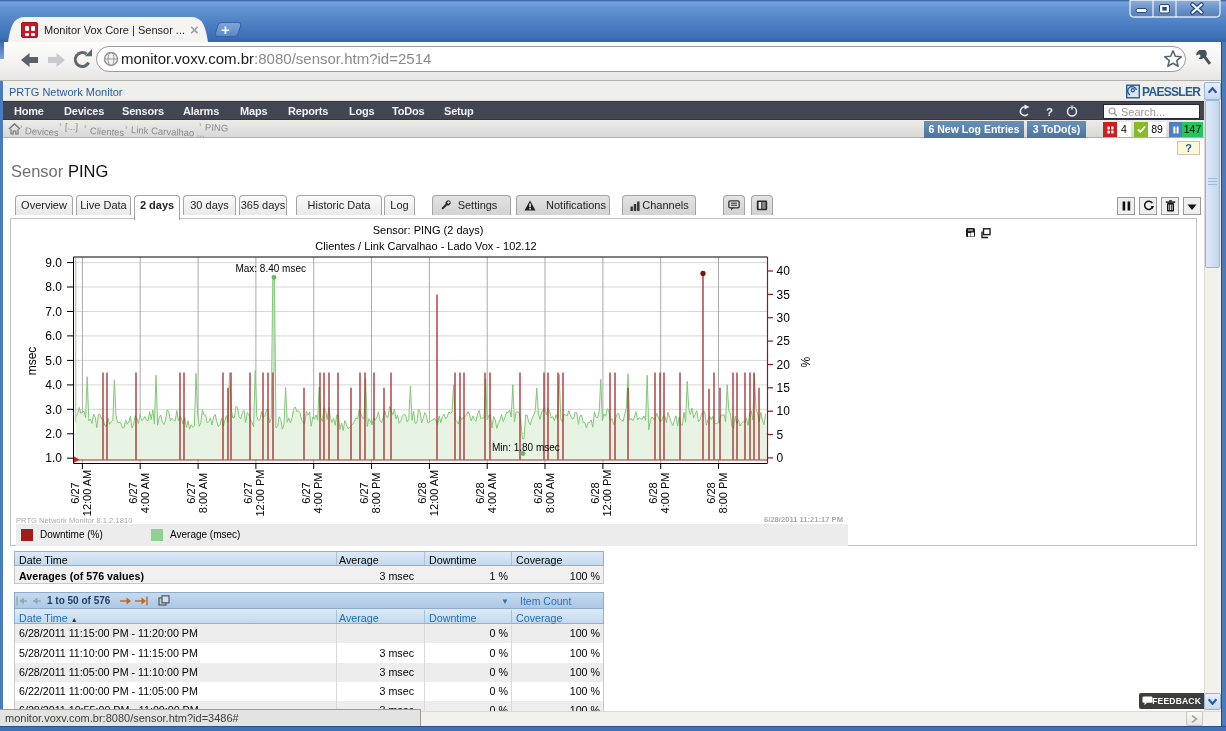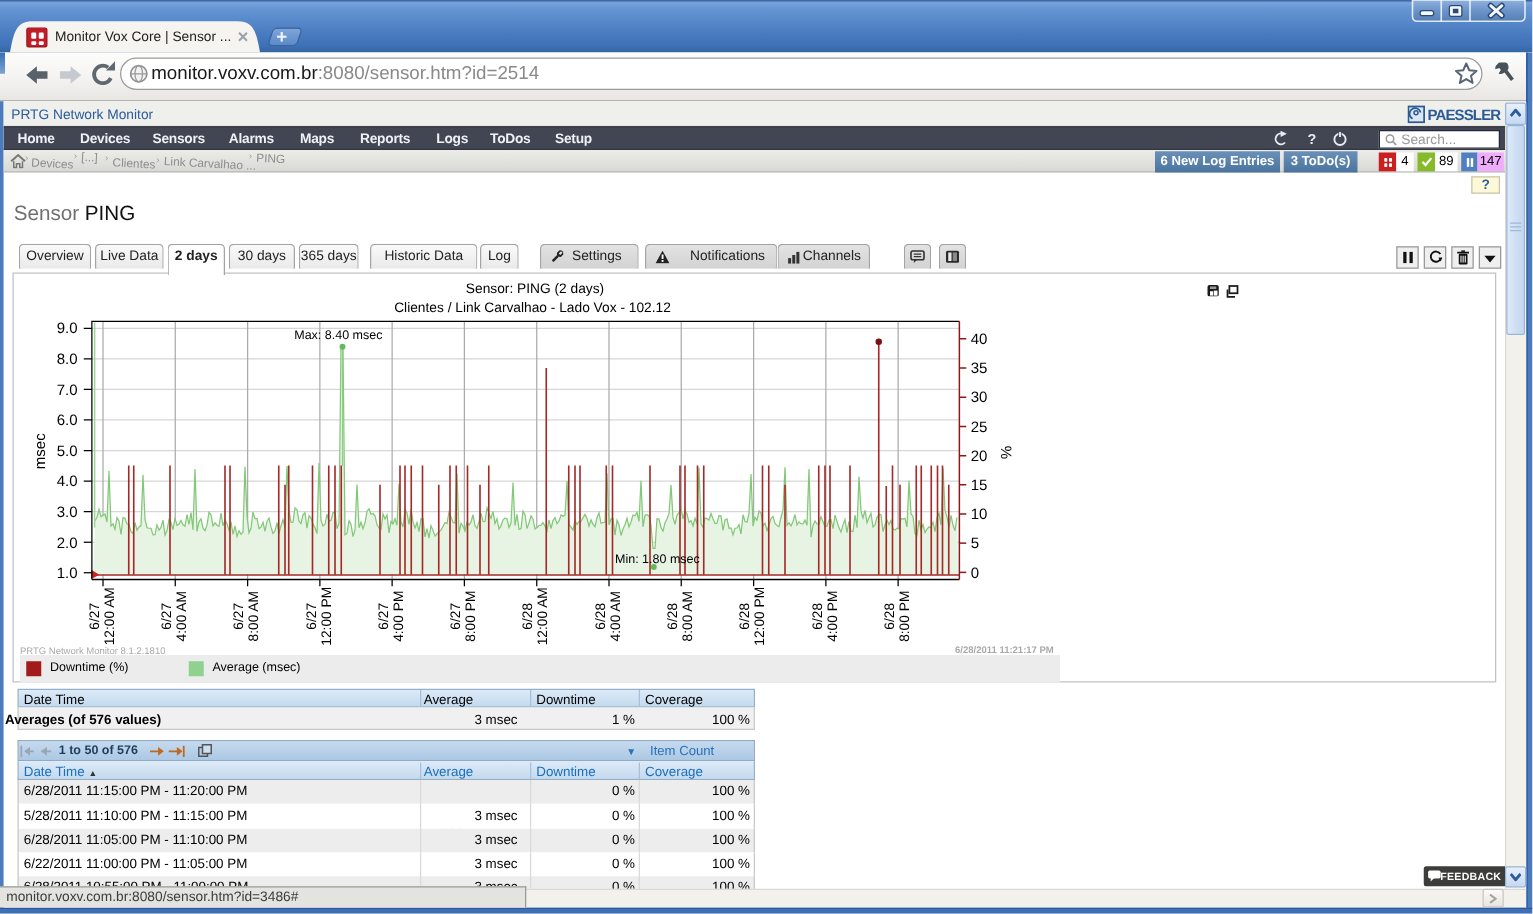--- a/index.html
+++ b/index.html
@@ -201,41 +201,41 @@
 <div class="abs chip" style="left:1134px;width:14px;background:#85bb28"></div>
 <svg class="abs" style="left:1137px;top:125px;width:9px;height:9px" viewBox="0 0 9 9">
 <path d="M 1,4.5 L 3.5,7 L 8,1.5" fill="none" stroke="#fff" stroke-width="1.8"></path>
 </svg>
 <div class="abs chip" style="left:1148px;width:18px;background:#fff">89</div>
 <div class="abs chip" style="left:1169px;width:13px;background:#4f7fc0"></div>
 <svg class="abs" style="left:1172.5px;top:126px;width:6px;height:8px" viewBox="0 0 6 8">
 <rect x="0.4" y="0.5" width="2" height="7" fill="#fff"></rect>
     <rect x="3.6" y="0.5" width="2" height="7" fill="#fff"></rect>
 </svg>
-<div class="abs chip" style="left:1182px;width:21px;background:#f0abfc">147</div>
+<div class="abs chip" style="left:1182px;width:21px;background:#22c55e">147</div>
 <div class="abs" id="helpbtn">?</div>
 
 <div class="abs" id="sensortitle">Sensor <b>PING</b></div>
 
 <div class="abs tab" style="left:15px;width:58px;line-height:19px">Overview</div>
 <div class="abs tab" style="left:76px;width:55px;line-height:19px">Live Data</div>
 <div class="abs tab active" style="left:134px;width:46px;line-height:19px">2 days</div>
 <div class="abs tab" style="left:183px;width:53px;line-height:19px">30 days</div>
 <div class="abs tab" style="left:239px;width:48px;line-height:19px">365 days</div>
 <div class="abs tab" style="left:296px;width:86px;line-height:19px">Historic Data</div>
 <div class="abs tab" style="left:384px;width:31px;line-height:19px">Log</div>
 <div class="abs tab dark" style="left:432px;width:79px;line-height:19px;padding-left:12px">Settings</div>
 <svg class="abs" style="left:440px;top:200px;width:11px;height:11px" viewBox="0 0 19 19">
 <g transform="rotate(45 9.5 9.5)" fill="#222">
 <rect x="7.8" y="7" width="3.4" height="11" rx="1.4"></rect>
 <path d="M 5.6,1 A 4.4,4.4 0 0 1 13.4,1 L 13.4,5.6 L 11.2,7.5 L 7.8,7.5 L 5.6,5.6 Z"></path>
 <rect x="7.9" y="0" width="3.2" height="4.4" fill="#e0e0e0"></rect>
 </g>
 </svg>
-<div class="abs tab dark" style="left:516px;width:106px;line-height:19px;padding-left:26px">Notifications</div>
+<div class="abs tab dark" style="left:516px;width:94px;line-height:19px;padding-left:26px">Notifications</div>
 <svg class="abs" style="left:524px;top:200px;width:12px;height:11px" viewBox="0 0 12 11">
 <path d="M 6,0.5 L 11.5,10.5 L 0.5,10.5 Z" fill="#222"></path>
 <rect x="5.3" y="3.6" width="1.5" height="3.6" fill="#fff"></rect>
 <rect x="5.3" y="8" width="1.5" height="1.5" fill="#fff"></rect>
 </svg>
 <div class="abs tab dark" style="left:622px;width:74px;line-height:19px;padding-left:13px">Channels</div>
 <svg class="abs" style="left:630px;top:201px;width:10px;height:10px" viewBox="0 0 10 10">
 <rect x="0.5" y="5.5" width="2.4" height="4.5" fill="#333"></rect>
 <rect x="3.8" y="3" width="2.4" height="7" fill="#333"></rect>
 <rect x="7.1" y="0.5" width="2.4" height="9.5" fill="#333"></rect>
@@ -416,21 +416,21 @@
 
 <div class="abs" style="left:14px;top:551px;width:590px;height:15px;background:linear-gradient(180deg,#ddeaf7,#c3daee);border:1px solid #93afc9"></div>
 <div class="abs cell" style="left:19px;top:553.5px;width:300px;">Date Time</div>
 <div class="abs cell" style="left:339px;top:553.5px;width:75px;">Average</div>
 <div class="abs cell" style="left:429px;top:553.5px;width:80px;">Downtime</div>
 <div class="abs cell" style="left:516px;top:553.5px;width:85px;">Coverage</div>
 <div class="abs" style="left:336px;top:552px;width:1px;height:13px;background:#a9c0d6"></div>
 <div class="abs" style="left:424px;top:552px;width:1px;height:13px;background:#a9c0d6"></div>
 <div class="abs" style="left:511px;top:552px;width:1px;height:13px;background:#a9c0d6"></div>
 <div class="abs" style="left:14px;top:566px;width:590px;height:18px;background:#f0f0f0;border:1px solid #c8c8c8;border-top:none"></div>
-<div class="abs cell" style="left:4px;top:570px;width:300px;"><b>Averages (of 576 values)</b></div>
+<div class="abs cell" style="left:19px;top:570px;width:300px;"><b>Averages (of 576 values)</b></div>
 <div class="abs cell" style="left:336px;top:570px;width:78px;text-align:right;">3 msec</div>
 <div class="abs cell" style="left:424px;top:570px;width:84px;text-align:right;">1 %</div>
 <div class="abs cell" style="left:511px;top:570px;width:89px;text-align:right;">100 %</div>
 <div class="abs" style="left:14px;top:592px;width:590px;height:17px;background:linear-gradient(180deg,#c6daee,#abc8e4);border:1px solid #8fabc7"></div>
 <svg class="abs" style="left:16px;top:596px;width:132px;height:10px" viewBox="0 0 132 10">
 <g stroke="#98a6b4" stroke-width="1.4" fill="#98a6b4">
  <line x1="1" y1="0.5" x2="1" y2="9.5"></line>
       <line x1="4" y1="5" x2="11" y2="5"></line>
       <path d="M8,1.5 L3.5,5 L8,8.5 Z" stroke="none"></path>
  <line x1="17" y1="5" x2="25" y2="5"></line>

